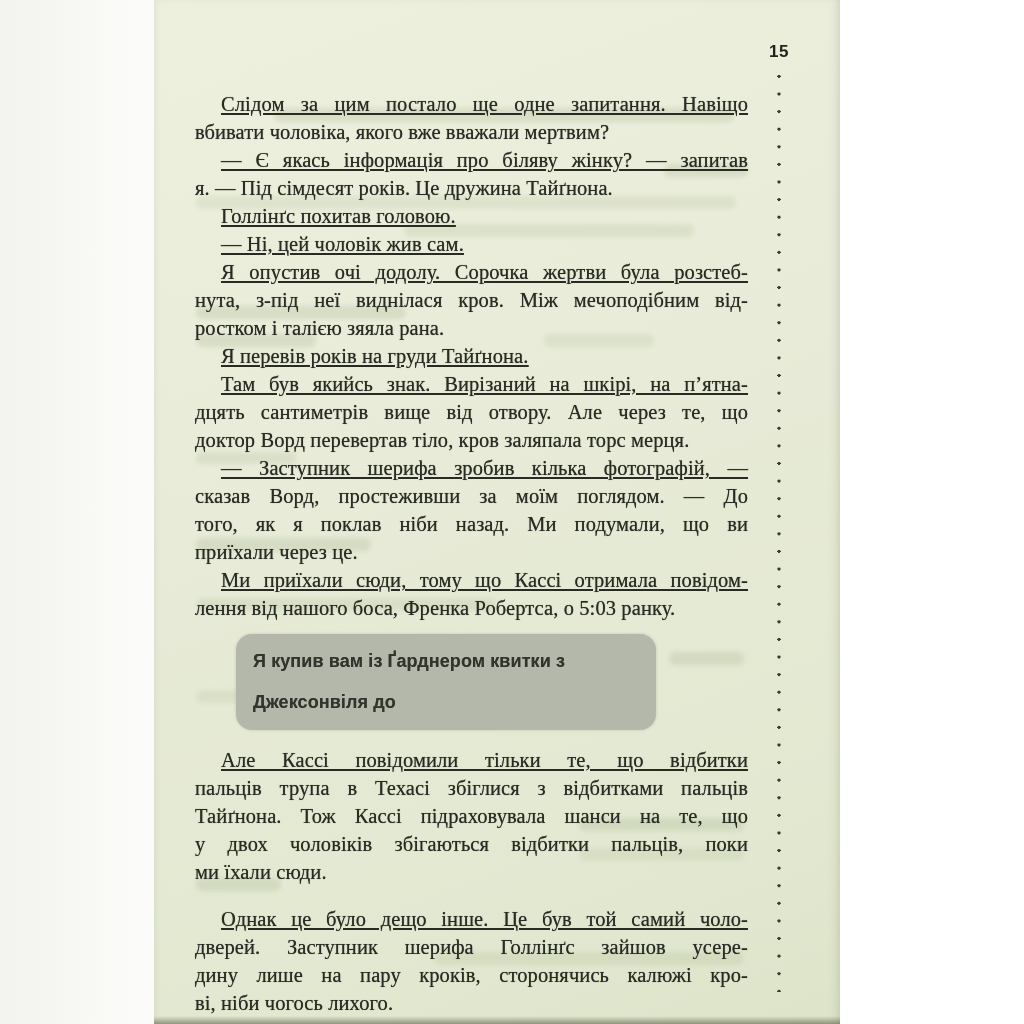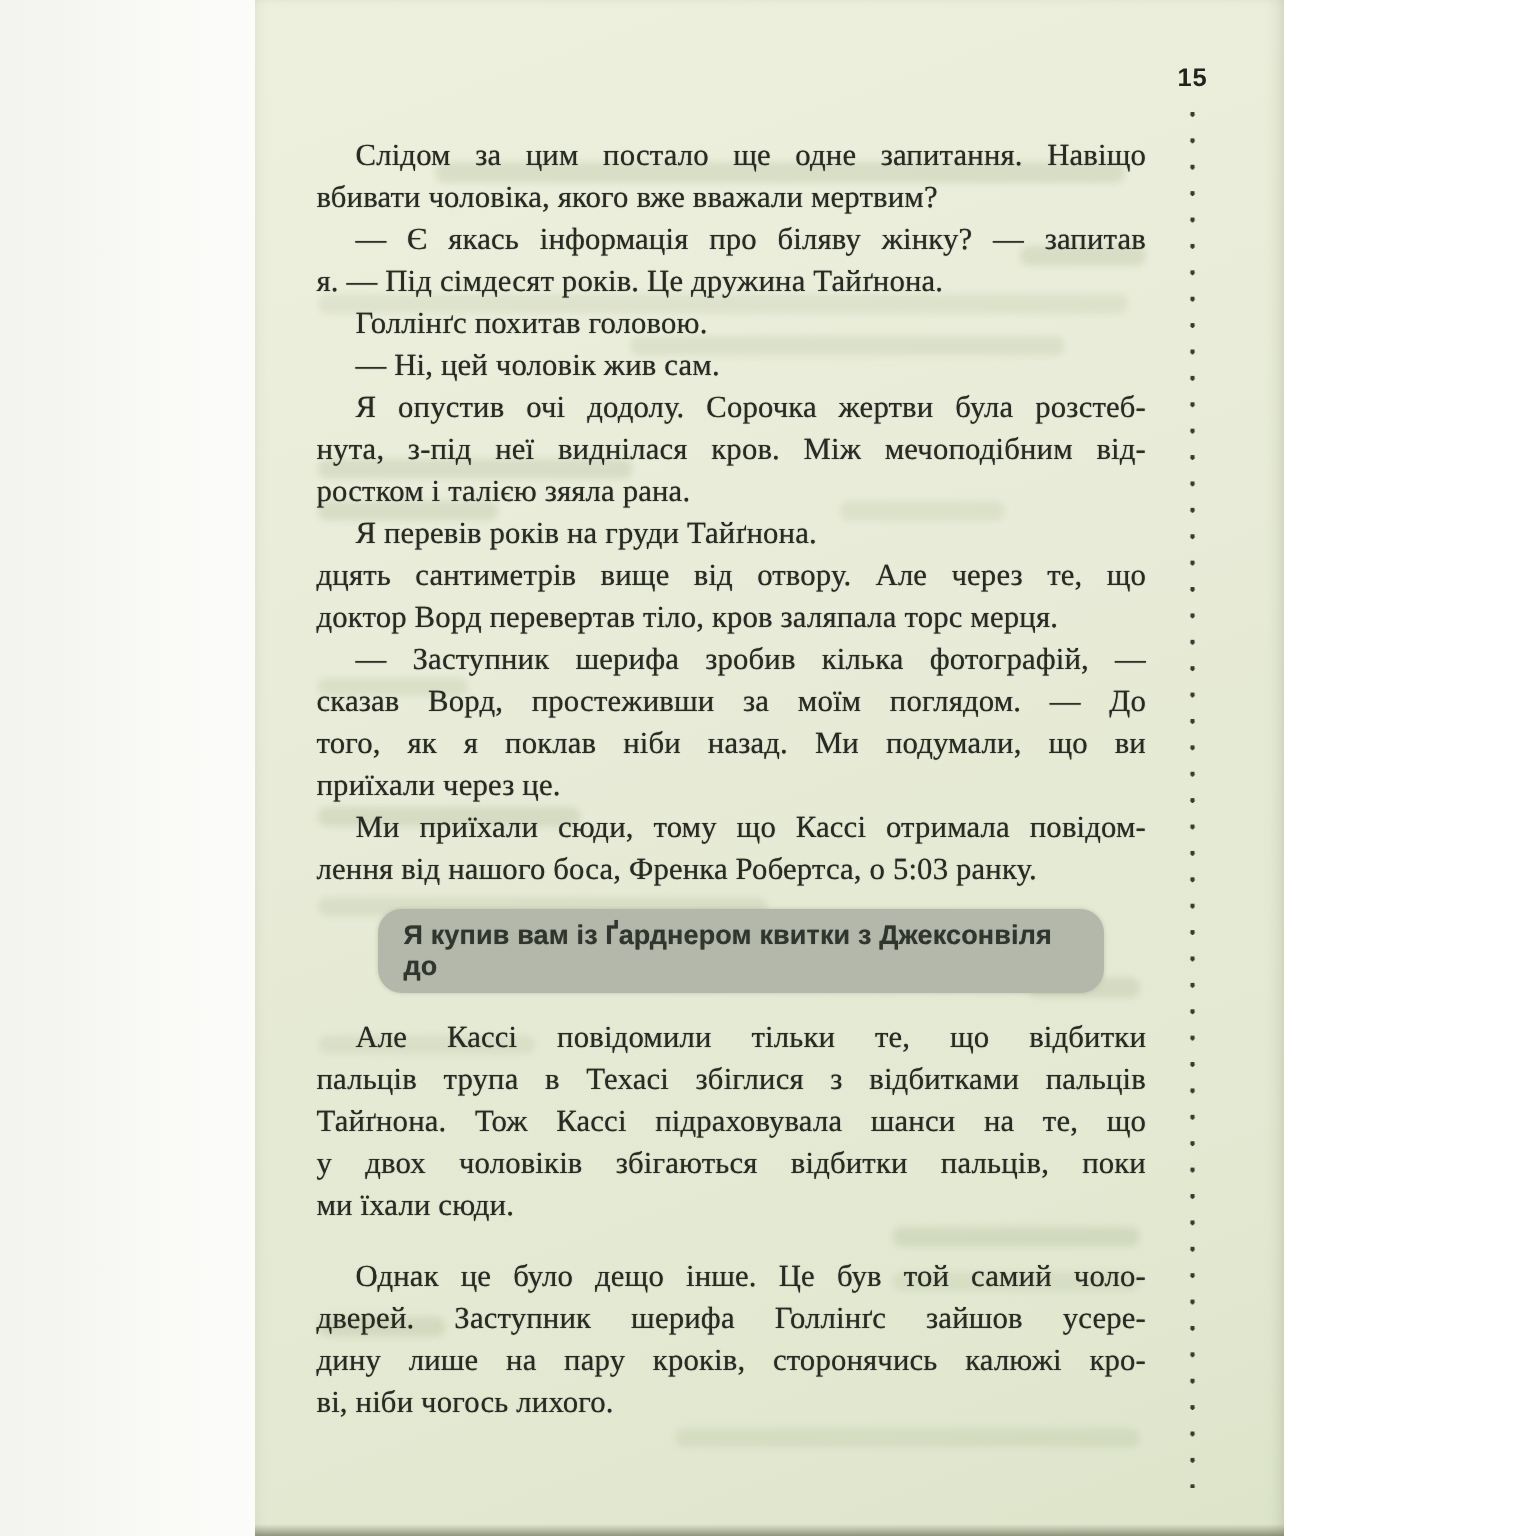--- a/index.html
+++ b/index.html
@@ -2,21 +2,21 @@
 <html><head>
 <meta charset="utf-8">
 <style>
   html,body{margin:0;padding:0;}
   body{
     width:1024px;height:1024px;overflow:hidden;position:relative;
     background:linear-gradient(90deg,#f2f2ee 0%,#f9f9f6 10%,#ffffff 26%,#ffffff 100%);
     font-family:"Liberation Serif",serif;
   }
   .page{
-    position:absolute;left:170px;top:0;width:686px;height:1024px;
+    position:absolute;left:154px;top:0;width:686px;height:1024px;
     background:linear-gradient(160deg,#edf0dd 0%,#e7ebd7 45%,#e2e8d0 85%,#dde4c9 100%);
     box-shadow:inset -7px 0 12px -7px rgba(90,95,70,.28), inset 6px 0 10px -8px rgba(90,95,70,.18);
   }
   .page::after{
     content:"";position:absolute;left:0;right:0;bottom:0;height:8px;
     background:linear-gradient(to bottom,rgba(0,0,0,0),rgba(82,86,62,.55));
   }
   .pagenum{
     position:absolute;left:615px;top:42px;width:40px;
     font-family:"Liberation Sans",sans-serif;font-weight:700;font-size:17px;
@@ -29,26 +29,26 @@
   }
   .content{
     position:absolute;left:41px;top:0;width:553px;
     color:#272b23;font-size:20.5px;line-height:28px;
     text-shadow:0 0 .7px rgba(43,47,37,.75);
     letter-spacing:.1px;
   }
   .spacer-top{height:90px;}
   .line{text-align:justify;text-align-last:justify;}
   .line.last{text-align-last:left;}
-  .line.first{text-indent:26px;}
+  .line.first{text-indent:26px;text-decoration:underline;}
   .msg{
-    margin:12px 0 16px 41px;width:484px;box-sizing:border-box;
+    margin:12px 0 16px 41px;width:420px;box-sizing:border-box;
     background:#b4b8aa;border-radius:16px;padding:7px 17px;
     font-family:"Liberation Sans",sans-serif;font-weight:600;
-    font-size:18px;line-height:21px;color:#30352d;
+    font-size:18px;line-height:41px;color:#30352d;
     text-shadow:0 0 .6px rgba(48,53,45,.6);
     box-shadow:0 0 3px rgba(90,95,70,.25);
   }
   .ghost{
     position:absolute;background:rgba(128,148,102,.17);
     border-radius:7px;filter:blur(2.2px);
   }
 </style>
 </head>
 <body>
@@ -83,20 +83,21 @@
         <div class="line first">Слідом за цим постало ще одне запитання. Навіщо</div>
         <div class="line last">вбивати чоловіка, якого вже вважали мертвим?</div>
         <div class="line first">— Є якась інформація про біляву жінку? — запитав</div>
         <div class="line last">я. — Під сімдесят років. Це дружина Тайґнона.</div>
         <div class="line first last">Голлінґс похитав головою.</div>
         <div class="line first last">— Ні, цей чоловік жив сам.</div>
         <div class="line first">Я опустив очі додолу. Сорочка жертви була розстеб-</div>
         <div class="line">нута, з-під неї виднілася кров. Між мечоподібним від-</div>
         <div class="line last">ростком і талією зяяла рана.</div>
         <div class="line first last">Я перевів років на груди Тайґнона.</div>
+        <div class="line first">Там був якийсь знак. Вирізаний на шкірі, на п’ятна-</div>
         <div class="line">дцять сантиметрів вище від отвору. Але через те, що</div>
         <div class="line last">доктор Ворд перевертав тіло, кров заляпала торс мерця.</div>
         <div class="line first">— Заступник шерифа зробив кілька фотографій, —</div>
         <div class="line">сказав Ворд, простеживши за моїм поглядом. — До</div>
         <div class="line">того, як я поклав ніби назад. Ми подумали, що ви</div>
         <div class="line last">приїхали через це.</div>
         <div class="line first">Ми приїхали сюди, тому що Кассі отримала повідом-</div>
         <div class="line last">лення від нашого боса, Френка Робертса, о 5:03 ранку.</div>
       </div>
     <div class="msg" id="msg-box">

